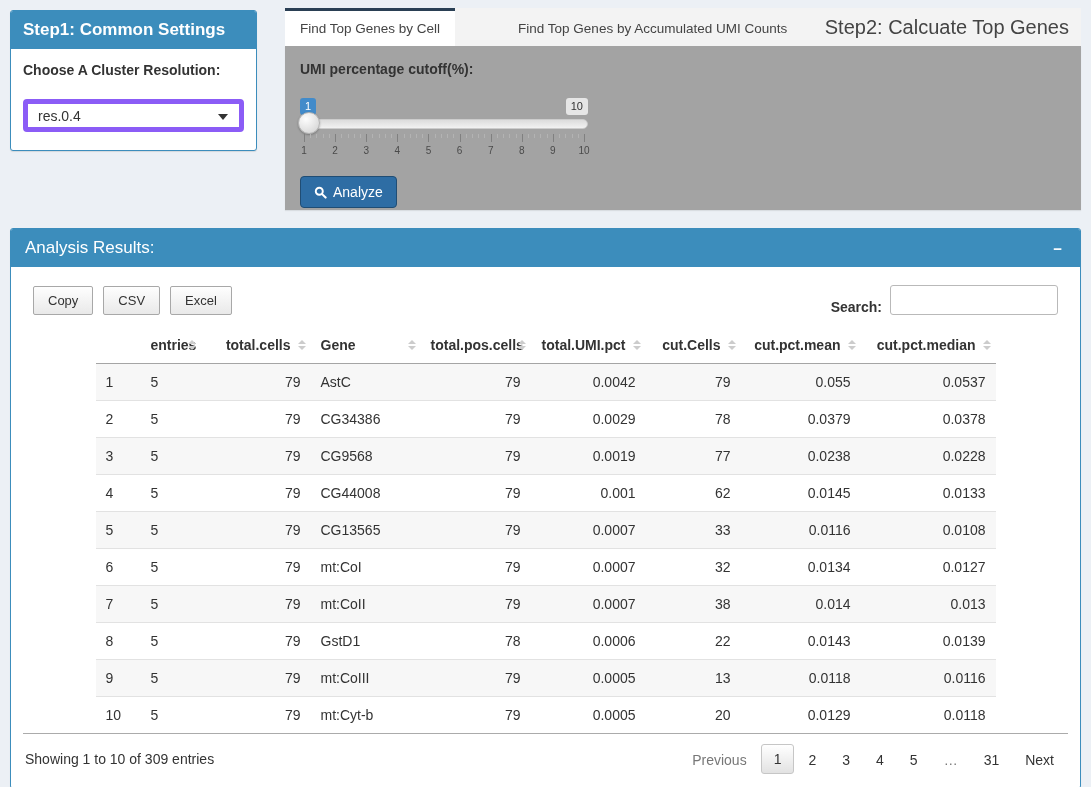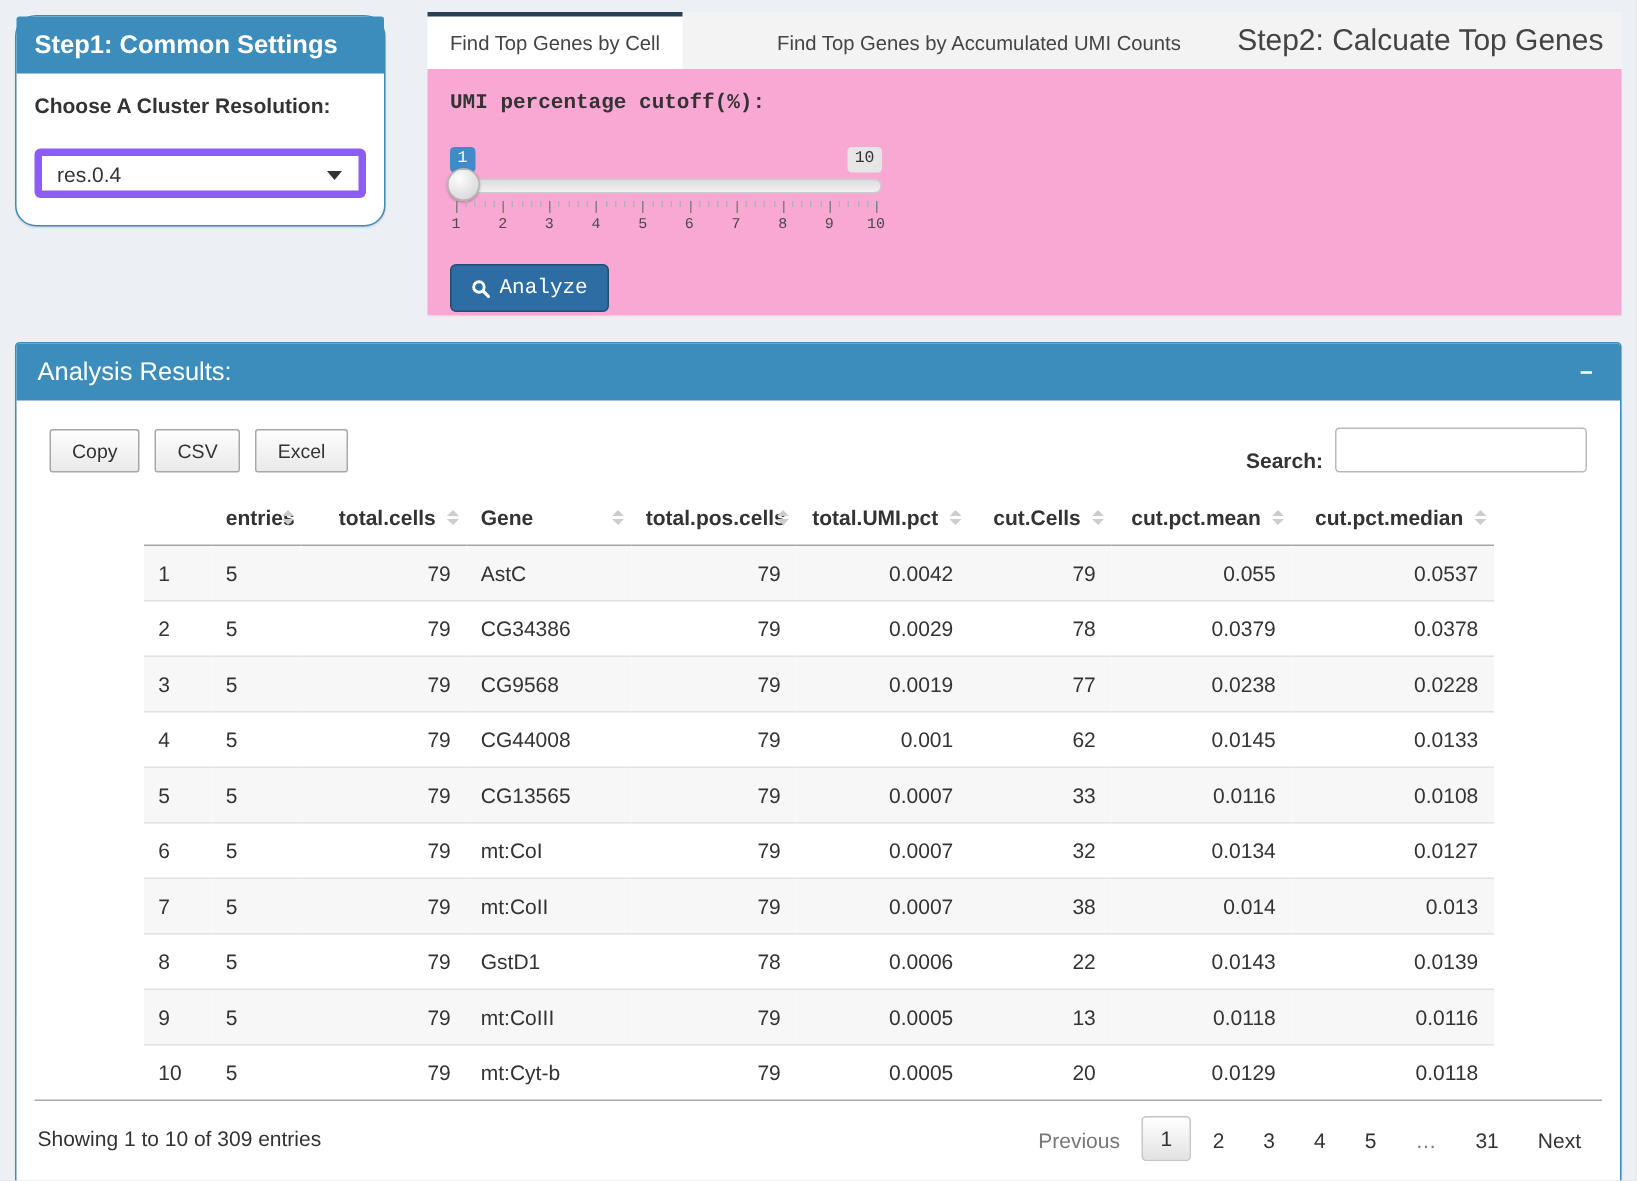--- a/index.html
+++ b/index.html
@@ -9,21 +9,21 @@
     width: 1091px; height: 787px;
     background: #ecf0f5;
     overflow: hidden;
     font-family: "Liberation Sans", sans-serif;
     color: #333;
   }
 
   
   #step1-box {
     position: absolute; left: 10px; top: 10px; width: 247px;
-    background: #fff; border: 1px solid #3c8dbc; border-radius: 14px;
+    background: #fff; border: 1px solid #3c8dbc; border-radius: 3px;
     box-shadow: 0 1px 1px rgba(0,0,0,.1);
   }
   .box-header {
     background: #3c8dbc; color: #fff;
     padding: 9px 12px; font-size: 17px; font-weight: 600;
     border-radius: 2px 2px 0 0;
   }
   #step1-box .box-body { padding: 13px 12px 18px; }
   .field-label { display:block; font-weight: bold; font-size: 14px; color:#333; margin-bottom: 21px; }
   .select-box {
@@ -46,23 +46,22 @@
     display: flex; align-items: center; padding: 0 15px;
     font-size: 13.5px; color: #444; cursor: pointer;
     border-top: 3px solid transparent;
   }
   .tab.active { background: #fff; border-top-color: #2a3f54; }
   .step2-title {
     margin-left: auto; align-self: center;
     font-size: 20px; color: #444; padding-right: 12px; white-space: nowrap;
   }
   .tab-content {
-    background: #f9a8d4; height: 164px; padding: 15px;
+    background: #a3a3a3; height: 164px; padding: 15px;
     box-shadow: 0 1px 1px rgba(0,0,0,.08);
-    font-family: Liberation Mono, monospace;
   }
 
   
   .slider { position: relative; width: 288px; height: 62px; margin-top: 5px; }
   .slider-badge {
     position: absolute; top: 0; font-size: 11px; line-height: 1;
     padding: 3px 5px; border-radius: 3px;
   }
   .slider-badge.value { left: 0; background: #428bca; color: #fff; }
   .slider-badge.max { right: 0; background: #e6e6e6; color: #333; }

